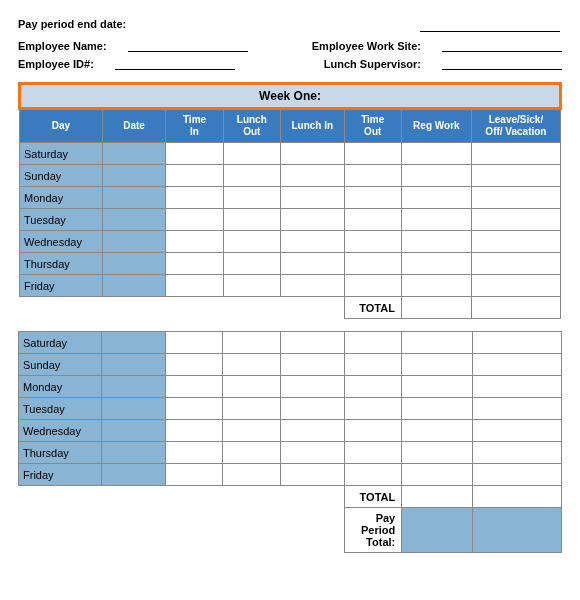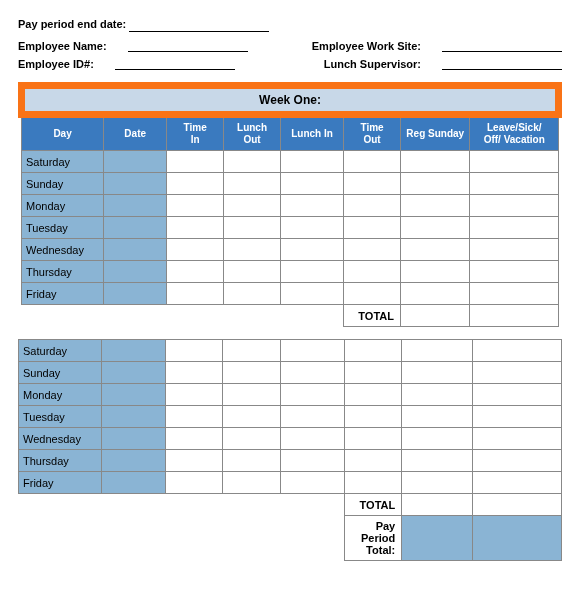--- a/index.html
+++ b/index.html
@@ -6,21 +6,21 @@
     body {
       background: #fff;
       font-family: Arial, sans-serif;
       font-size: 11px;
       padding: 18px 18px 18px 18px;
       width: 580px;
       min-height: 600px;
     }
     .pay-period-row {
       display: flex;
-      justify-content: flex-start;
+      justify-content: space-between;
       margin-bottom: 6px;
       padding-right: 2px;
     }
     .pay-period-label {
       font-weight: bold;
       font-size: 11px;
       white-space: nowrap;
     }
     .underline-field {
       border-bottom: 1px solid #000;
@@ -58,21 +58,21 @@
       width: 100%;
       border-collapse: collapse;
       table-layout: fixed;
     }
     .week-header-row td {
       background: #c8d8e8;
       text-align: center;
       font-weight: bold;
       font-size: 12px;
       padding: 4px 2px;
-      border: 7px solid #f97316;
+      border: 3px solid #f97316;
     }
     .col-header-row th {
       background: #3a7abf;
       color: #fff;
       text-align: center;
       font-weight: bold;
       font-size: 10px;
       padding: 4px 2px;
       border: 1px solid #888;
       line-height: 1.2;
@@ -143,21 +143,21 @@
         <tr class="week-header-row">
       <td colspan="8">Week One:</td>
     </tr>
     <tr class="col-header-row">
       <th>Day</th>
       <th>Date</th>
       <th>Time<br>In</th>
       <th>Lunch<br>Out</th>
       <th>Lunch In</th>
       <th>Time<br>Out</th>
-      <th>Reg Sunday</th>
+      <th>Reg Work</th>
       <th>Leave/Sick/<br>Off/ Vacation</th>
     </tr>
 
     <tr>
       <td class="day-cell">Saturday</td>
       <td class="data-cell blue-fill"></td>
       <td class="data-cell"></td>
       <td class="data-cell"></td>
       <td class="data-cell"></td>
       <td class="data-cell"></td>

